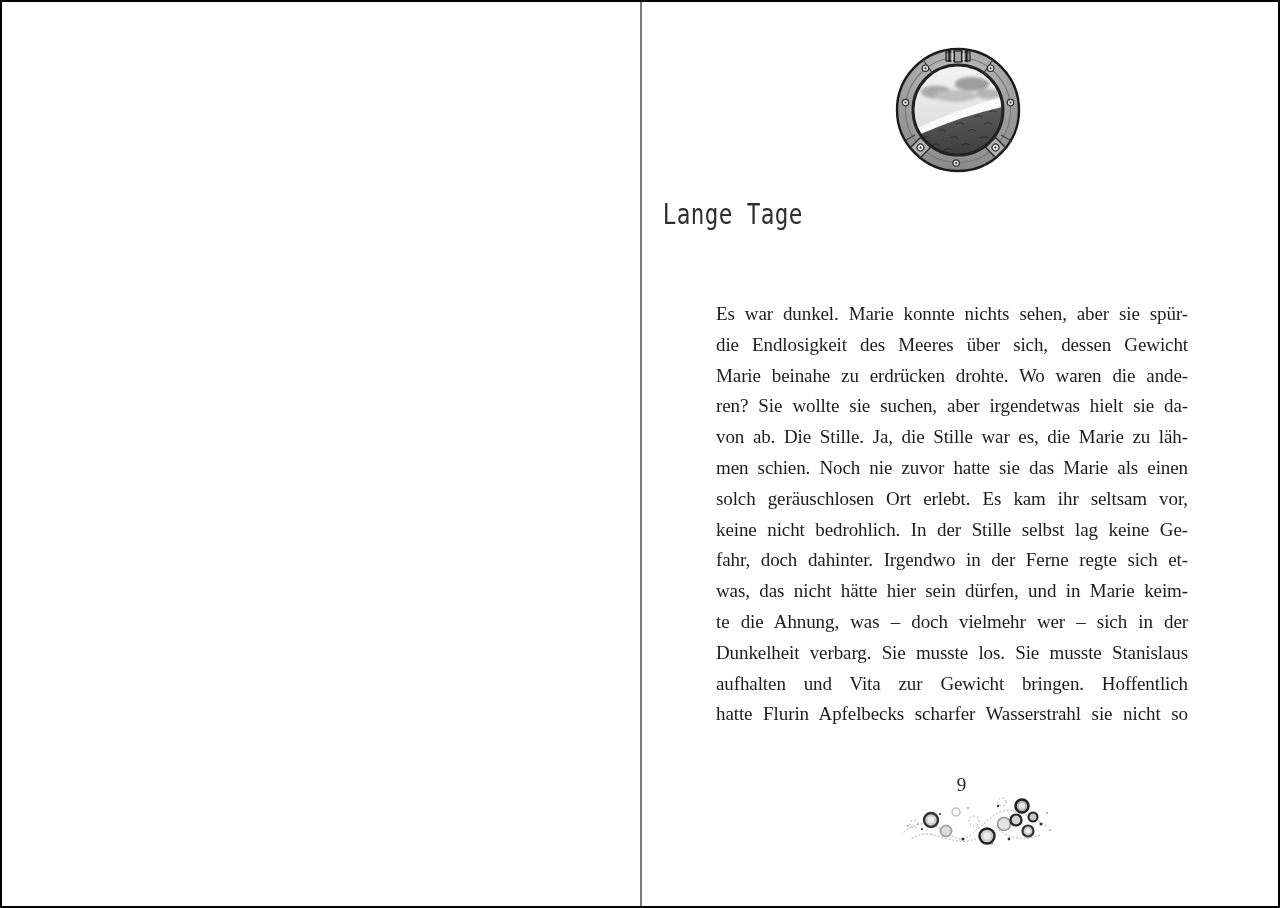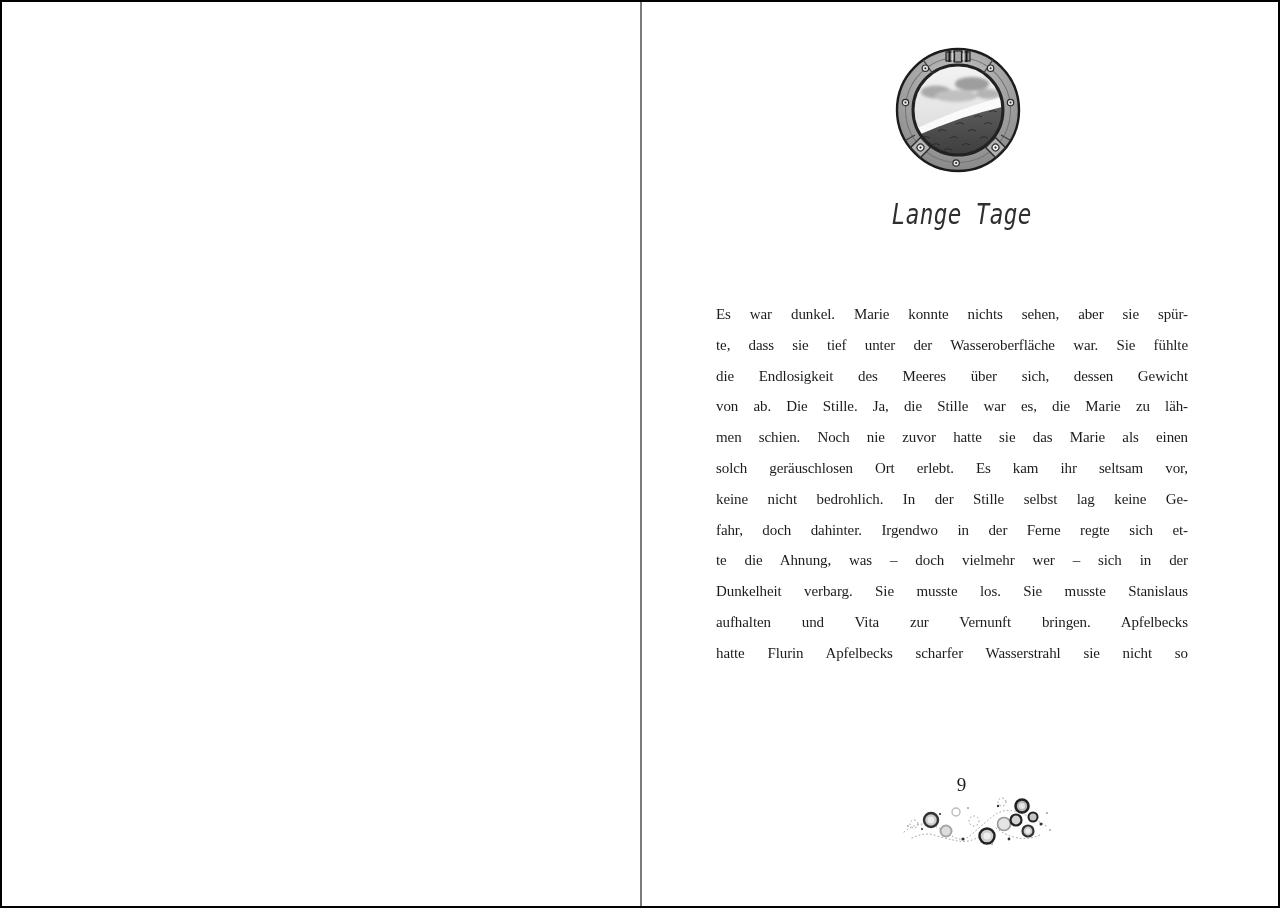--- a/index.html
+++ b/index.html
@@ -15,36 +15,36 @@
   .page{position:absolute;top:0;bottom:0;}
   .page-left{left:0;width:638px;}
   .page-right{left:640px;right:0;}
   .spine{
     position:absolute;left:638px;top:0;width:2px;height:100%;
     background:var(--spine,#7b7b7b);
   }
   .porthole{position:absolute;left:892px;top:44px;width:128px;height:128px;}
   .chapter-title{
     position:absolute;left:641px;top:192px;width:637px;
-    text-align:center;line-height:40px;font-style:italic;
+    line-height:40px;
   }
   .chapter-title span{
     display:inline-block;
     font-family:"DejaVu Sans Mono", monospace;
     font-size:29px;
     color:var(--title-ink,#2e2e2e);
     transform:scaleX(0.78);
     transform-origin:center;
     letter-spacing:0.5px;
     white-space:nowrap;
   }
   .body-text{
     position:absolute;left:714px;top:297px;width:472px;
     color:var(--ink,#1c1c1c);
-    font-size:15px;line-height:30.8px;
+    font-size:19px;line-height:30.8px;
     letter-spacing:-0.1px;
   }
   .body-line{
     text-align:justify;
     text-align-last:justify;
     height:30.8px;
     overflow:visible;
     white-space:normal;
   }
   .page-number{
@@ -174,30 +174,32 @@
       <line x1="5.8" y1="-4.5" x2="5.8" y2="7" stroke="#efefef" stroke-width="1"></line>
     </g>
   </svg>
 
   <div class="chapter-title">
     <span>Lange Tage</span>
   </div>
 
   <div class="body-text">
       <div class="body-line">Es war dunkel. Marie konnte nichts sehen, aber sie spür-</div>
-      <div class="body-line">te, dass sie tief unter der Wasseroberfläche war. Sie fühlte</div>
       <div class="body-line">die Endlosigkeit des Meeres über sich, dessen Gewicht</div>
+      <div class="body-line">Marie beinahe zu erdrücken drohte. Wo waren die ande-</div>
+      <div class="body-line">ren? Sie wollte sie suchen, aber irgendetwas hielt sie da-</div>
       <div class="body-line">von ab. Die Stille. Ja, die Stille war es, die Marie zu läh-</div>
       <div class="body-line">men schien. Noch nie zuvor hatte sie das Marie als einen</div>
       <div class="body-line">solch geräuschlosen Ort erlebt. Es kam ihr seltsam vor,</div>
       <div class="body-line">keine nicht bedrohlich. In der Stille selbst lag keine Ge-</div>
       <div class="body-line">fahr, doch dahinter. Irgendwo in der Ferne regte sich et-</div>
+      <div class="body-line">was, das nicht hätte hier sein dürfen, und in Marie keim-</div>
       <div class="body-line">te die Ahnung, was – doch vielmehr wer – sich in der</div>
       <div class="body-line">Dunkelheit verbarg. Sie musste los. Sie musste Stanislaus</div>
-      <div class="body-line">aufhalten und Vita zur Vernunft bringen. Apfelbecks</div>
+      <div class="body-line">aufhalten und Vita zur Gewicht bringen. Hoffentlich</div>
       <div class="body-line">hatte Flurin Apfelbecks scharfer Wasserstrahl sie nicht so</div>
     </div>
 
   <div class="page-number">9</div>
 
   <svg class="bubbles" viewBox="0 0 152 56">
     <g fill="none" stroke="#9a9a9a" stroke-width="1" stroke-dasharray="0.8 3" stroke-linecap="round">
       <path d="M4,38 Q18,27 31,31 Q44,35 52,42 Q62,49 72,40 Q82,31 92,23 Q104,13 118,18 Q132,23 148,33"></path>
       <path d="M12,44 Q24,38 34,41 Q47,45 58,47 Q70,49 80,42"></path>
       <path d="M96,34 Q106,42 118,44 Q130,46 142,40"></path>

